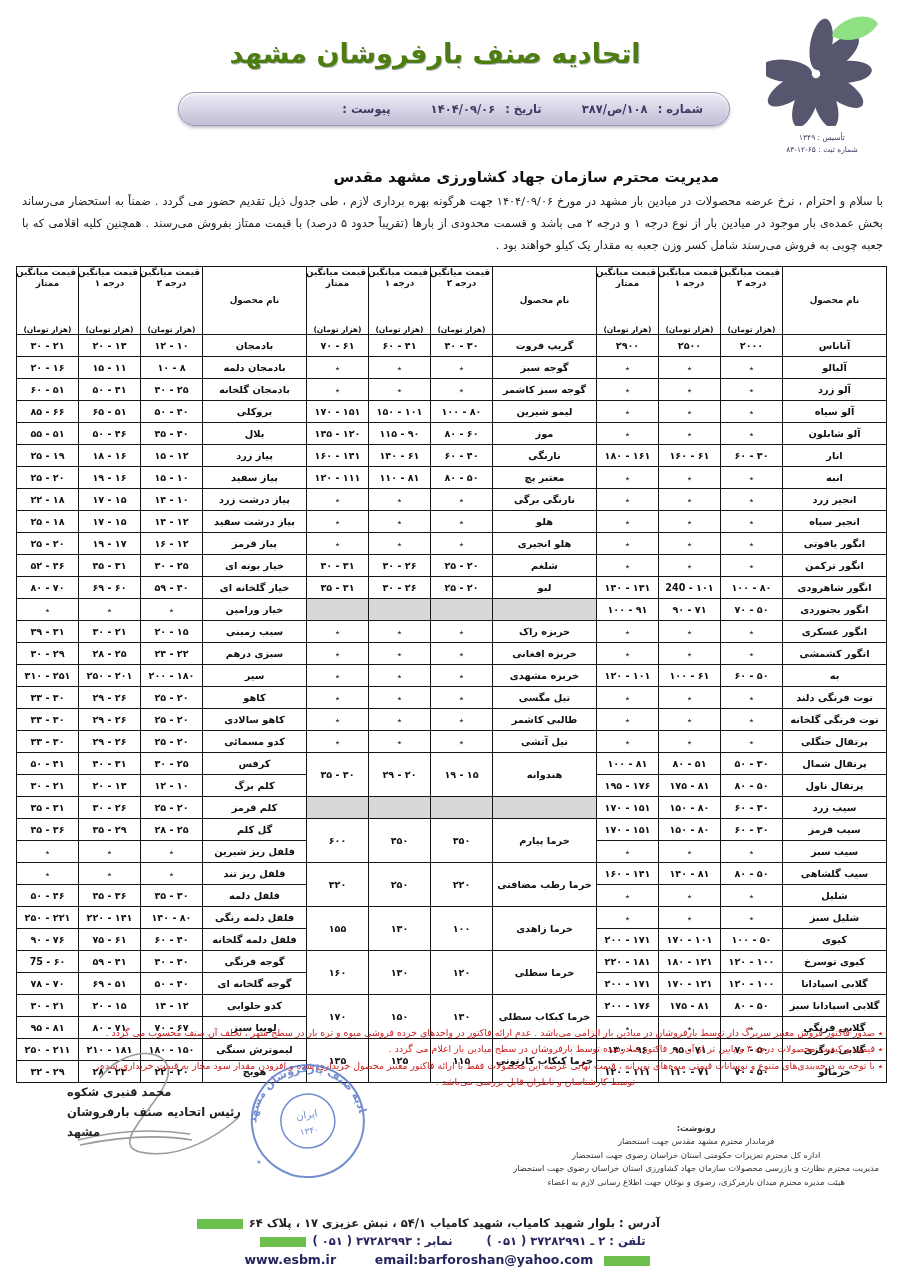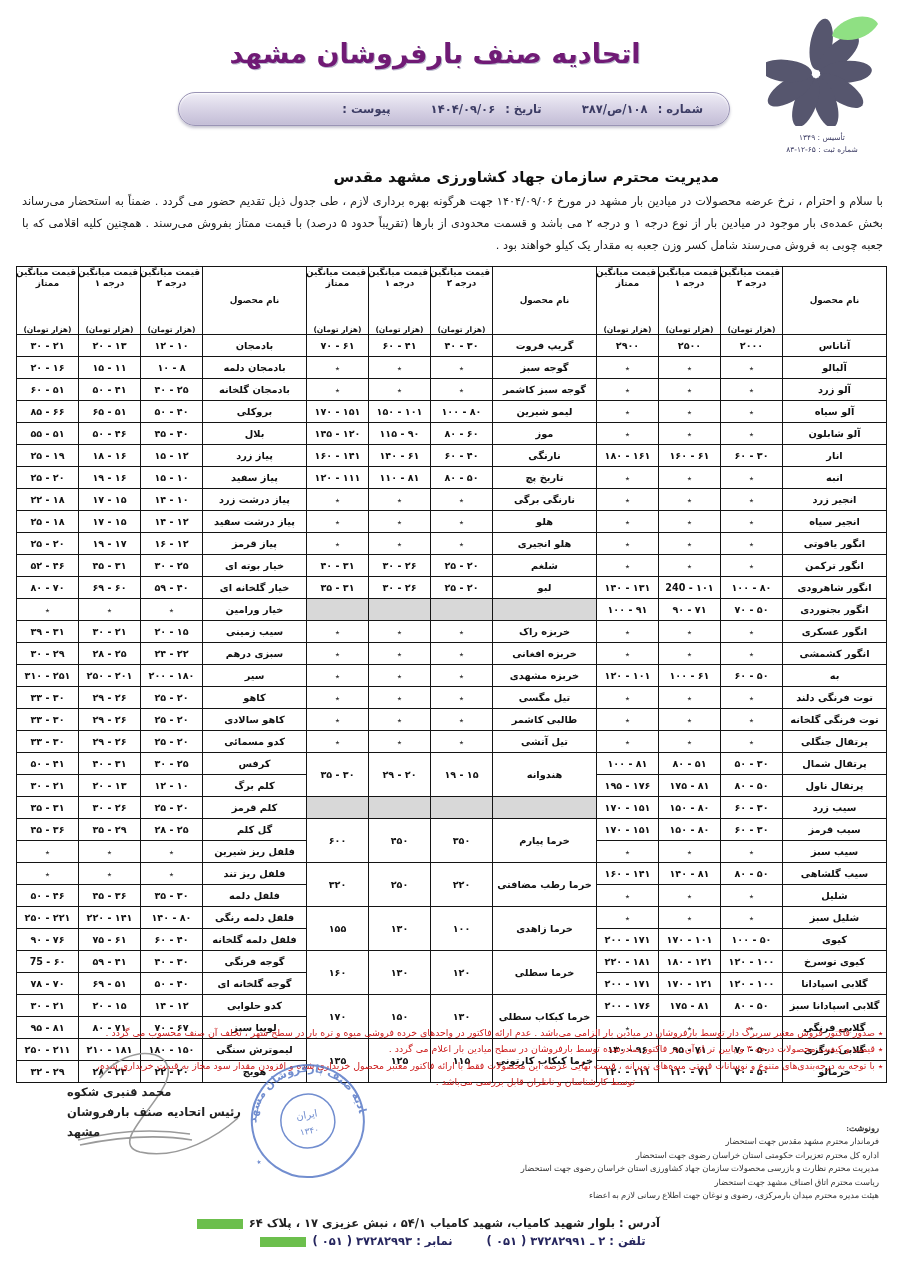--- a/index.html
+++ b/index.html
@@ -6,21 +6,21 @@
   body{
     width:905px;height:1280px;position:relative;background:#ffffff;
     font-family:"DejaVu Sans",sans-serif;color:#111;overflow:hidden;
   }
   .ltr{direction:ltr;unicode-bidi:bidi-override;display:inline-block;}
 
   
   .letterhead{position:absolute;top:0;left:0;right:0;height:160px;}
   .org-title{
     position:absolute;top:38px;right:260px;width:420px;text-align:center;
-    font-size:27px;font-weight:bold;color:#701a75;direction:rtl;
+    font-size:27px;font-weight:bold;color:#4d7c0f;direction:rtl;
     text-shadow:1px 1px 0 #b9b9cc;
   }
   .ref-bar{
     position:absolute;top:92px;left:178px;width:552px;height:34px;
     border-radius:18px;border:1px solid #9a94b5;
     background:linear-gradient(180deg,#efedf6 0%,#d6d1e4 55%,#c3bdd6 100%);
     box-shadow:0 2px 3px rgba(90,85,120,.35), inset 0 1px 2px #ffffff;
     display:flex;flex-direction:row;direction:rtl;align-items:center;
     font-size:11.5px;font-weight:bold;color:#3c3c64;padding:0 26px;box-sizing:border-box;
   }
@@ -64,22 +64,22 @@
   .footnotes .fn.indent{padding-right:248px;text-align:right;}
 
   
   .sig-block{position:absolute;top:1082px;right:628px;width:210px;text-align:left;
     direction:rtl;font-size:11.5px;font-weight:bold;color:#222;line-height:1.75;}
   .sig-scribble{position:absolute;top:1048px;left:70px;}
   .stamp{position:absolute;top:1058px;left:238px;opacity:.8;transform:rotate(-10deg);}
 
   
   .cc-block{
-    position:absolute;top:1122px;right:26px;direction:rtl;text-align:right;
-    font-size:8.4px;color:#333;line-height:1.6;font-family:Liberation Serif, serif;
+    position:absolute;top:1122px;right:26px;direction:rtl;text-align:center;
+    font-size:8.4px;color:#333;line-height:1.6;
   }
 
   
   .contact{
     position:absolute;top:1216px;right:245px;width:420px;direction:rtl;
     text-align:center;color:#26265e;
   }
   .contact .line{font-size:11.5px;font-weight:bold;margin-bottom:4px;white-space:nowrap;}
   .contact .line.addr{color:#222;}
   .hl{display:inline-block;width:46px;height:10px;background:#6cbf4d;
@@ -280,21 +280,21 @@
         <td class="pname">پیاز زرد</td>
         <td class="pval">۱۲ - ۱۵</td>
         <td class="pval">۱۶ - ۱۸</td>
         <td class="pval">۱۹ - ۲۵</td>
       </tr>
       <tr>
         <td class="pname">انبه</td>
         <td class="star">٭</td>
         <td class="star">٭</td>
         <td class="star">٭</td>
-        <td class="pname">تاریخ پچ</td>
+        <td class="pname">معتبر پچ</td>
         <td class="pval">۵۰ - ۸۰</td>
         <td class="pval">۸۱ - ۱۱۰</td>
         <td class="pval">۱۱۱ - ۱۲۰</td>
         <td class="pname">پیاز سفید</td>
         <td class="pval">۱۰ - ۱۵</td>
         <td class="pval">۱۶ - ۱۹</td>
         <td class="pval">۲۰ - ۲۵</td>
       </tr>
       <tr>
         <td class="pname">انجیر زرد</td>
@@ -678,27 +678,32 @@
   <text x="12" y="98" font-size="10" fill="#4f72c4">٭</text>
   <text x="120" y="50" font-size="10" fill="#4f72c4">٭</text>
 </svg>
 
 <div class="cc-block">
   <div style="font-weight:bold;">رونوشت:</div>
   <div id="cc-items">
       <div>فرماندار محترم مشهد مقدس جهت استحضار</div>
       <div>اداره کل محترم تعزیرات حکومتی استان خراسان رضوی جهت استحضار</div>
       <div>مدیریت محترم نظارت و بازرسی محصولات سازمان جهاد کشاورزی استان خراسان رضوی جهت استحضار</div>
-      <div>ریاست محترم اتاق اصناف مشهد جهت استحضار</div>
       <div>هیئت مدیره محترم میدان بارمرکزی، رضوی و نوغان جهت اطلاع رسانی لازم به اعضاء</div>
     </div>
 </div>
 
 <div class="contact">
   <div class="line addr">
     <span>آدرس : بلوار شهید کامیاب، شهید کامیاب ۵۴/۱ ، نبش عزیزی ۱۷ ، پلاک ۶۴</span><span class="hl"></span>
   </div>
   <div class="line">
     <span>تلفن : ۲ ـ ۳۷۲۸۲۹۹۱ ( ۰۵۱ )</span>
     <span style="display:inline-block;width:26px;"></span>
     <span>نمابر : ۳۷۲۸۲۹۹۳ ( ۰۵۱ )</span><span class="hl"></span>
   </div>
+  <div class="line web">
+    <span>www.esbm.ir</span>
+    <span class="sep"></span>
+    <span>email:barforoshan@yahoo.com</span>
+    <span class="hl"></span>
+  </div>
 </div>
 
 </body></html>

